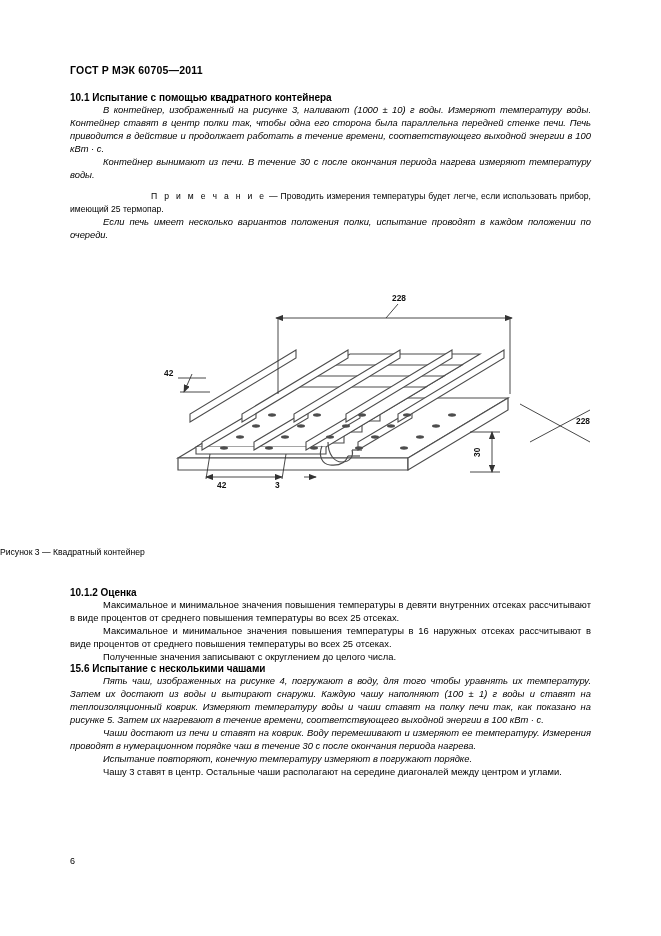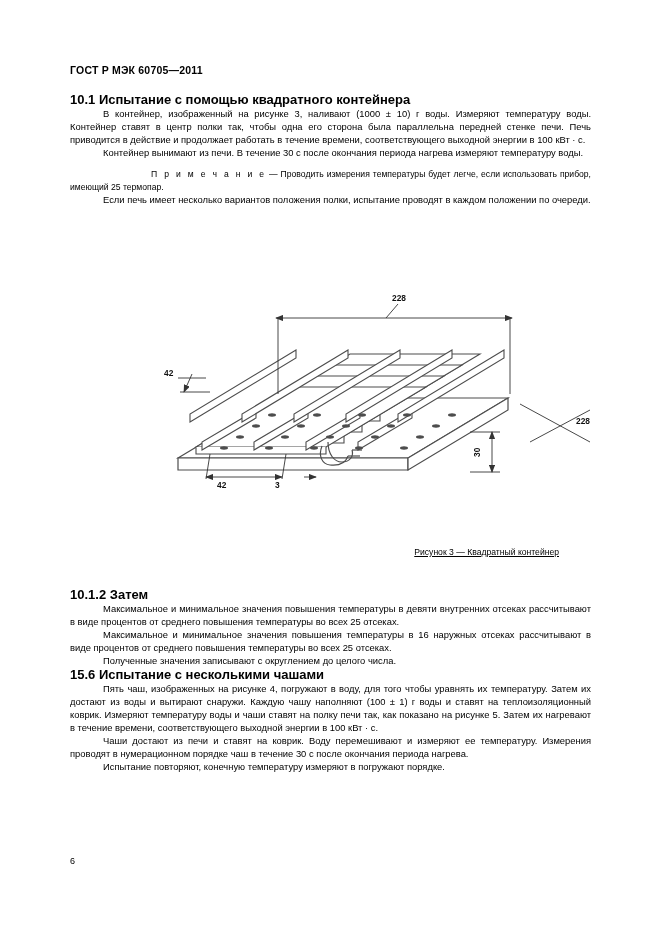--- a/index.html
+++ b/index.html
@@ -32,33 +32,34 @@
     letter-spacing: 0.2px;
     white-space: nowrap;
   }
   .content {
     position: absolute;
     left: 70px;
     top: 88px;
     width: 521px;
   }
   h3.sec {
-    font-size: 13px;
+    font-size: 10px;
     font-weight: bold;
     margin: 0;
     padding: 0;
   }
   .sec-l1 { margin-left: 33px; margin-top: 4px; margin-bottom: 6px; }
   .sec-l2 { margin-left: 33px; margin-top: 5px; margin-bottom: 3px; }
   p.body {
     font-size: 9.4px;
     line-height: 13.0px;
     margin: 0 0 0 0;
     text-align: justify;
     text-indent: 33px;
+    font-style: italic;
   }
   p.body.upright {
     font-style: normal;
   }
   p.note {
     font-size: 8.6px;
     line-height: 12.5px;
     margin: 9px 0 0 0;
     text-align: justify;
     text-indent: 33px;
@@ -82,23 +83,22 @@
     width: 470px;
     font-size: 8.5px;
     line-height: 12.3px;
   }
   .fig-notes .nline { margin: 0; padding: 0; white-space: nowrap; }
   .fig-caption {
     position: absolute;
     left: 0;
     top: 543px;
     width: 559px;
-    text-align: right;
+    text-align: left;
     font-size: 8.6px;
-    text-decoration: underline;
   }
   .lower {
     position: absolute;
     left: 70px;
     top: 583px;
     width: 521px;
   }
   .pagenum {
     position: absolute;
     left: 70px;
@@ -244,29 +244,30 @@
         <text x="420" y="175" transform="rotate(-90 420 175)">30</text>
       </g>
     </svg>
   </div>
 
 
   <div class="fig-caption">Рисунок 3 — Квадратный контейнер</div>
 
   <div class="lower">
 
-    <h3 class="sec sec-l2">10.1.2  Затем</h3>
+    <h3 class="sec sec-l2">10.1.2  Оценка</h3>
 
     <p class="body upright">Максимальное и минимальное значения повышения температуры в девяти внутренних отсеках рассчитывают в виде процентов от среднего повышения температуры во всех 25 отсеках.</p>
     <p class="body upright">Максимальное и минимальное значения повышения температуры в 16 наружных отсеках рассчитывают в виде процентов от среднего повышения температуры во всех 25 отсеках.</p>
     <p class="body upright">Полученные значения записывают с округлением до целого числа.</p>
 
     <h3 class="sec sec-l1">15.6  Испытание с несколькими чашами</h3>
 
     <p class="body">Пять чаш, изображенных на рисунке 4, погружают в воду, для того чтобы уравнять их температуру. Затем их достают из воды и вытирают снаружи. Каждую чашу наполняют (100 ± 1) г воды и ставят на теплоизоляционный коврик. Измеряют температуру воды и чаши ставят на полку печи так, как показано на рисунке 5. Затем их нагревают в течение времени, соответствующего выходной энергии в 100 кВт · с.</p>
     <p class="body">Чаши достают из печи и ставят на коврик. Воду перемешивают и измеряют ее температуру. Измерения проводят в нумерационном порядке чаш в течение 30 с после окончания периода нагрева.</p>
     <p class="body">Испытание повторяют, конечную температуру измеряют в погружают порядке.</p>
+    <p class="body upright">Чашу 3 ставят в центр. Остальные чаши располагают на середине диагоналей между центром и углами.</p>
 
   </div>
 
   <div class="pagenum">6</div>
 
 </div>
 
 </body></html>

